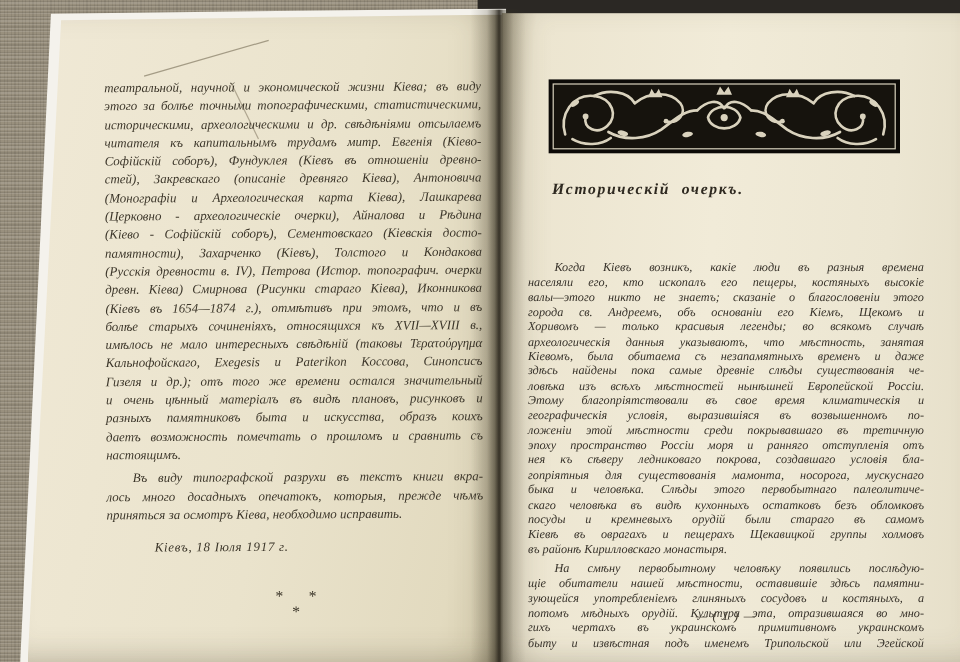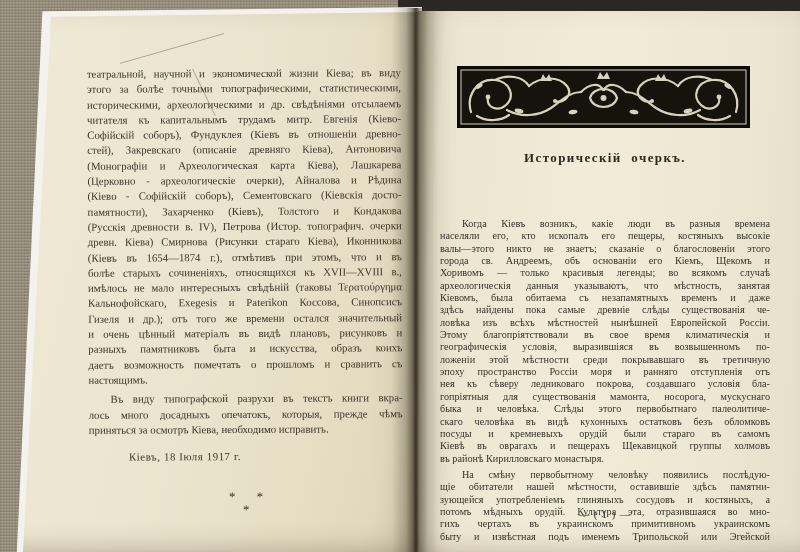--- a/index.html
+++ b/index.html
@@ -3,20 +3,21 @@
 <meta charset="utf-8">
 <style>
   html,body{margin:0;padding:0;}
   #screen{
     position:relative;width:800px;height:552px;overflow:hidden;
     font-family:"Liberation Serif","DejaVu Serif",serif;
     background-color:#99907e;
     background-image:
       repeating-linear-gradient(0deg, rgba(255,255,255,0.10) 0 1px, rgba(0,0,0,0.08) 1px 2px, rgba(0,0,0,0) 2px 3px),
       repeating-linear-gradient(90deg, rgba(0,0,0,0.07) 0 1px, rgba(0,0,0,0) 1px 3px);
+    font-style: italic;
   }
   .dark-top{
     position:absolute;left:398px;top:0;width:402px;height:12px;
     background:#2b2824;
   }
   .under-sheet{
     position:absolute;left:16px;top:7px;width:406px;height:545px;
     background:#f4f2ec;
     clip-path:polygon(6.5% 0.8%,100% 0,100% 100%,0.2% 100%);
     box-shadow:-4px 4px 8px rgba(40,35,25,0.35);
@@ -70,22 +71,22 @@
   .dateline{
     margin-top:12px;padding-left:40px;font-size:10.8px;letter-spacing:0.6px;color:#3c362a;
   }
   .asterisks{margin-top:26px;text-align:center;color:#3c362a;font-size:13px;line-height:13px;}
   .asterisks .row1{word-spacing:18px;}
   
   .ornament{
     position:absolute;left:457px;top:66px;width:293px;height:62px;
   }
   .heading{
-    position:absolute;left:440px;top:150px;width:330px;
-    text-align:center;font-weight:bold;font-size:13px;letter-spacing:1.4px;word-spacing:5px;
+    position:absolute;left:460px;top:150px;width:330px;
+    font-weight:bold;font-size:13px;letter-spacing:1.4px;word-spacing:5px;
     color:#2e2920;
   }
   .page-number{
     position:absolute;left:440px;top:509px;width:330px;
     text-align:center;font-size:10.5px;letter-spacing:1px;color:#3c362a;
   }
 </style>
 </head>
 <body>
 

